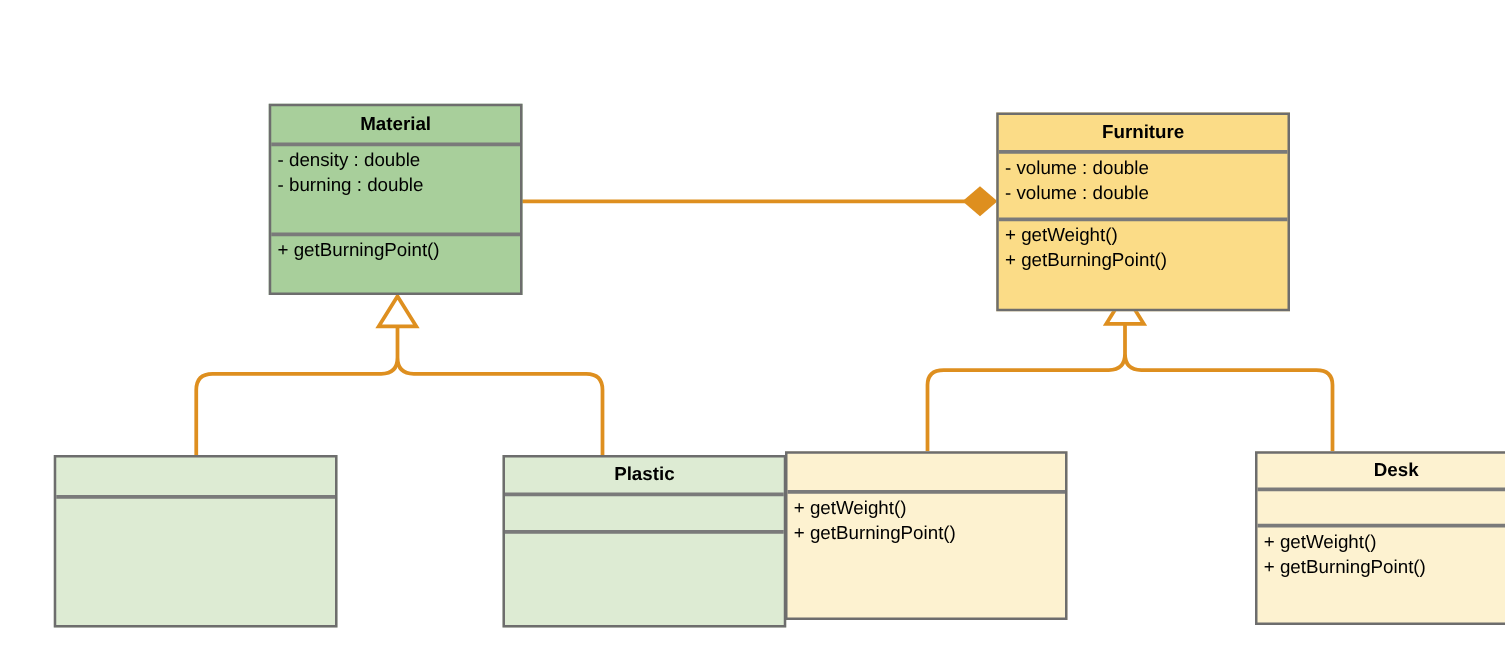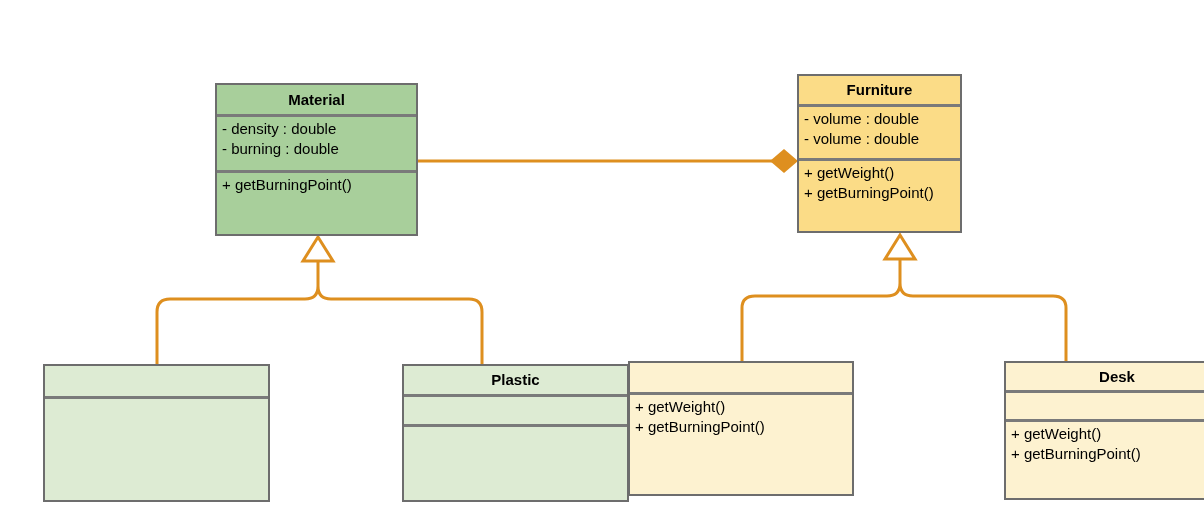--- a/index.html
+++ b/index.html
@@ -47,30 +47,30 @@
     </g>
 
     <g>
       <path d="M742 361 V308 Q742 296 755 296 H887 Q900 296 900 283 V258 M1066 361 V308 Q1066 296 1053 296 H913 Q900 296 900 283" fill="none" stroke="#DE8F1F" stroke-width="3"></path>
       <polygon points="900,235 885,259 915,259" fill="#ffffff" stroke="#DE8F1F" stroke-width="3" stroke-linejoin="miter"></polygon>
     </g>
   </svg>
 
   <div class="uml-class green-dark" style="left:215px; top:83px; width:203px; height:153px;justify-content:center;">
     <div class="sec uml-title" style="height:29px">Material</div>
-    <div class="sec uml-attrs" style="height:56px">
+    <div class="sec uml-attrs" style="height:72px">
       <div>- density : double</div>
       <div>- burning : double</div>
     </div>
     <div class="sec uml-methods">
       <div>+ getBurningPoint()</div>
     </div>
   </div>
 
-  <div class="uml-class yellow-dark" style="left:797px; top:74px; width:165px; height:159px;">
+  <div class="uml-class yellow-dark" style="left:797px; top:90px; width:235px; height:159px;">
     <div class="sec uml-title" style="height:28px">Furniture</div>
     <div class="sec uml-attrs" style="height:54px">
       <div>- volume : double</div>
       <div>- volume : double</div>
     </div>
     <div class="sec uml-methods">
       <div>+ getWeight()</div>
       <div>+ getBurningPoint()</div>
     </div>
   </div>

